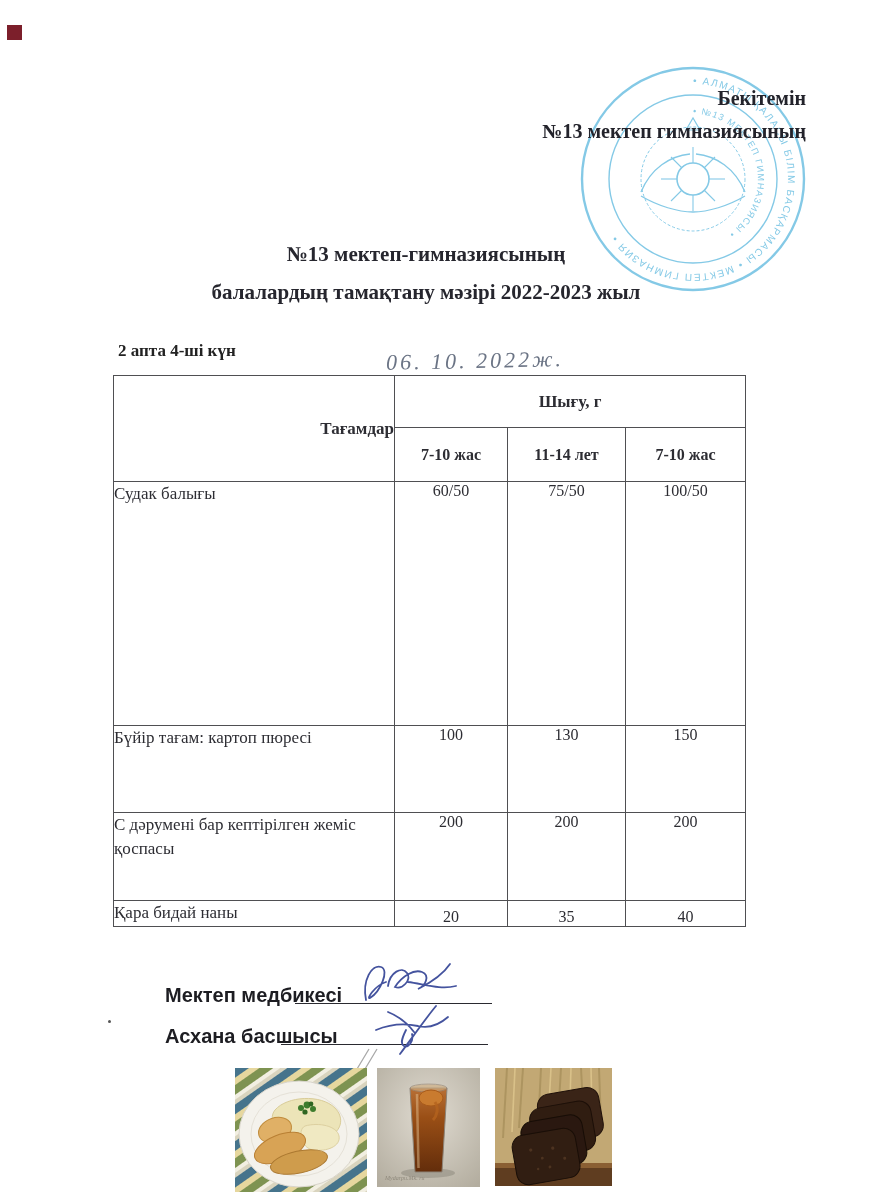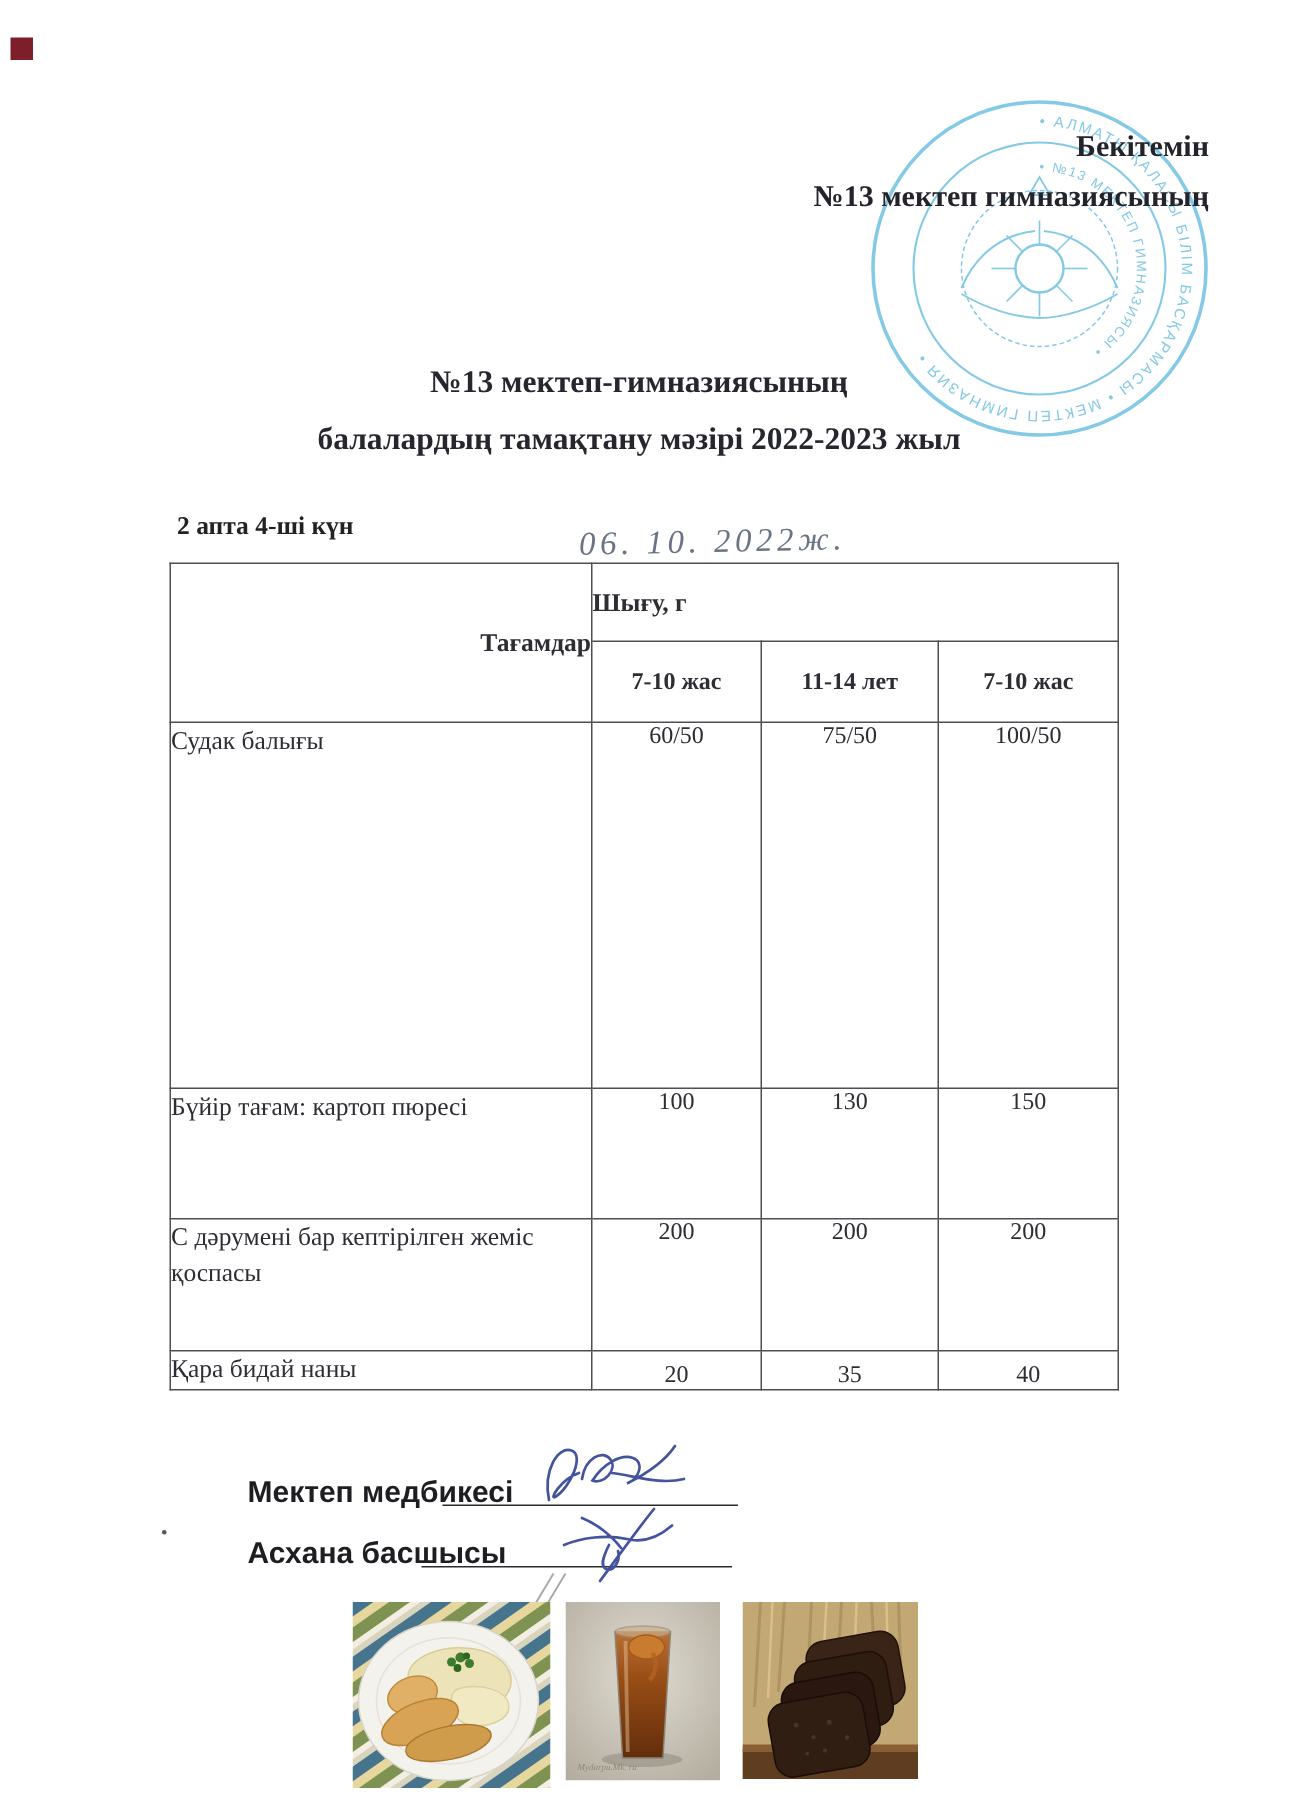--- a/index.html
+++ b/index.html
@@ -28,21 +28,21 @@
   .week-label{position:absolute;left:118px;top:341px;font-family:Liberation Serif, serif;
               font-weight:bold;font-size:17px;color:#222;}
   .hand-date{position:absolute;left:386px;top:348px;font-style:italic;font-size:22px;
              letter-spacing:3px;color:#6b7485;transform:rotate(-1.2deg);white-space:nowrap;}
 
   
   table.menu{position:absolute;left:113px;top:375px;border-collapse:collapse;z-index:2;
              table-layout:fixed;width:632px;font-size:17px;color:#2d2d33;}
   table.menu td,table.menu th{border:1px solid #4f4f52;padding:0;box-sizing:border-box;}
   th.dish-head{width:281px;font-weight:bold;text-align:right;vertical-align:middle;font-size:17px;}
-  th.out-head{height:52px;font-weight:bold;text-align:left;vertical-align:middle;font-size:17px;}
+  th.out-head{height:52px;font-weight:bold;text-align:center;vertical-align:middle;font-size:17px;}
   th.age-head{height:54px;font-weight:bold;text-align:center;vertical-align:middle;font-size:16px;}
   td.dish{text-align:left;vertical-align:top;padding:4px 10px 0 8px;line-height:24px;}
   td.val{text-align:center;vertical-align:top;padding-top:4px;font-size:16px;}
   tr.r1{height:244px;} tr.r2{height:87px;} tr.r3{height:88px;} tr.r4{height:18px;}
   tr.r4 td.val{padding-top:7px;}
 
   
   .sig-label{position:absolute;font-family:"Liberation Sans",sans-serif;font-weight:bold;
              font-size:20px;color:#1d1d22;margin-left:44px;}
   .sig-rule{position:absolute;height:0;border-bottom:1.7px solid #2a2a30;}

